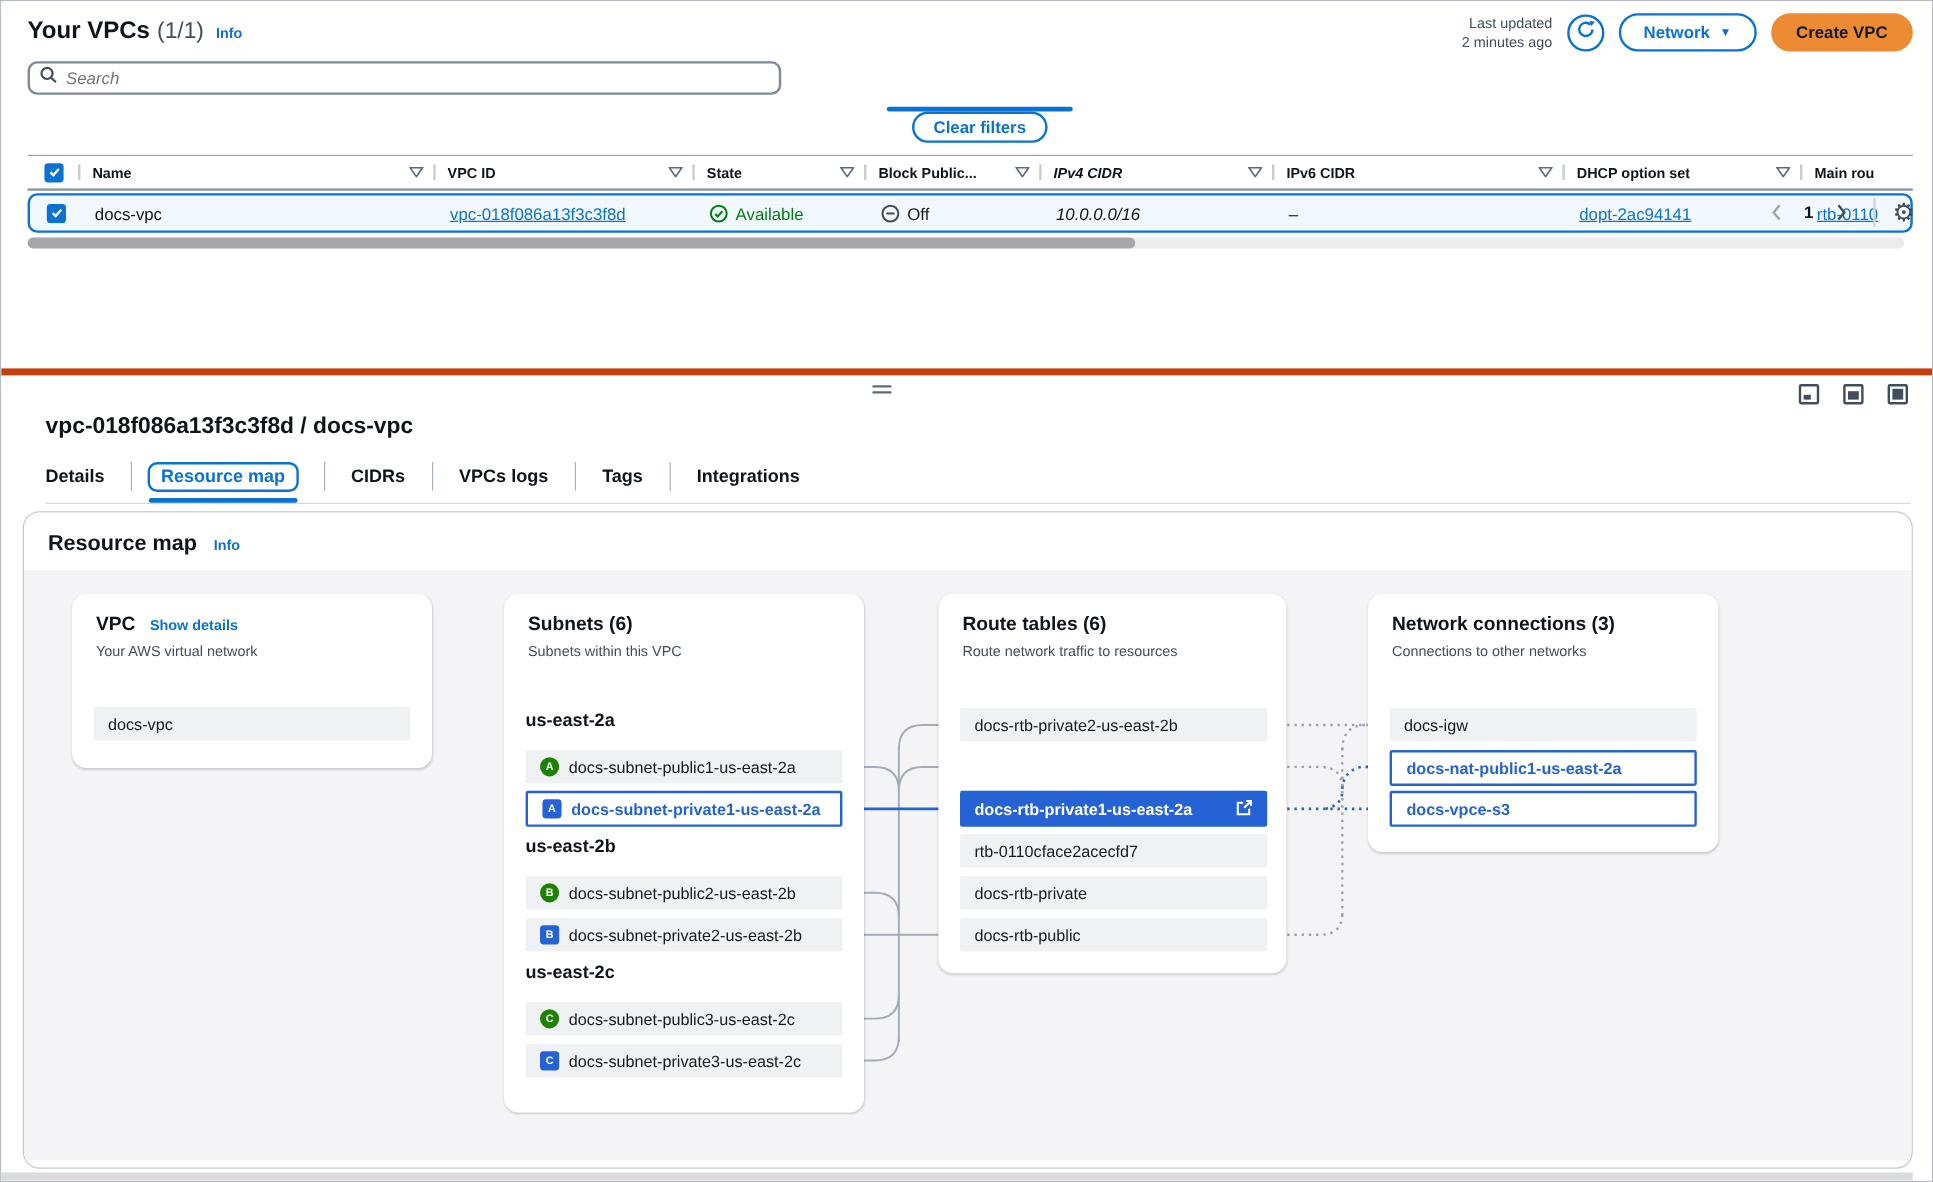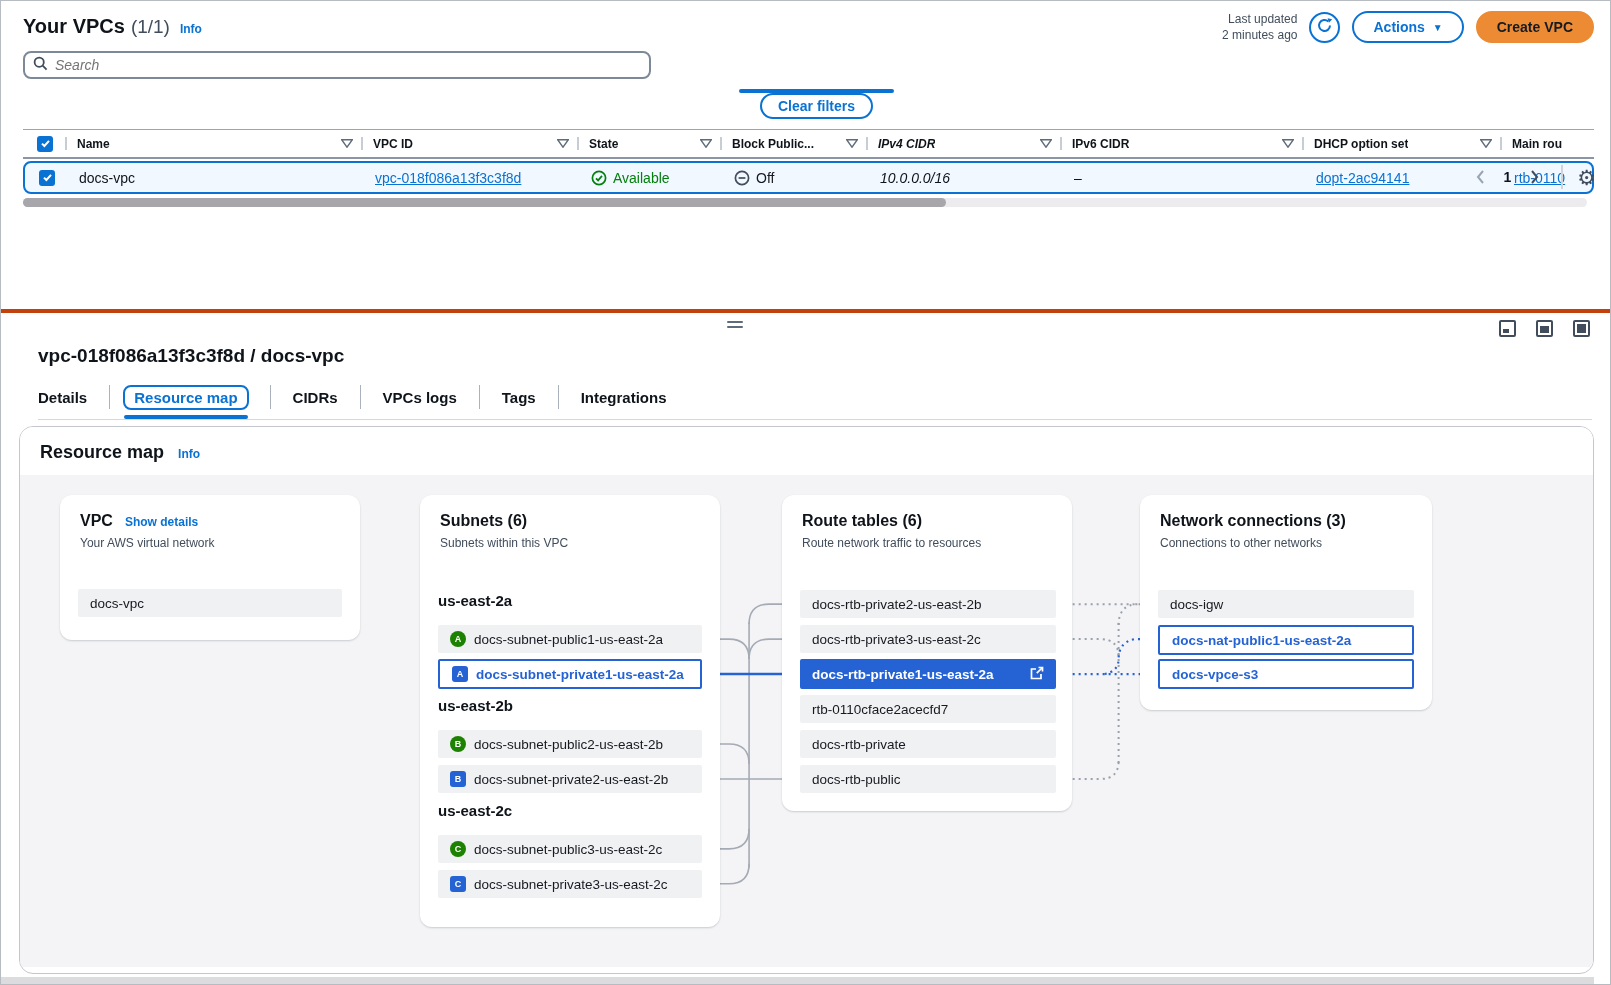--- a/index.html
+++ b/index.html
@@ -1,20 +1,20 @@
 <!DOCTYPE html>
 <html><head>
 <meta charset="utf-8">
 <style>
   * { box-sizing: border-box; margin: 0; padding: 0; }
   html,body { width:1611px; height:985px; background:#fff; font-family:"Liberation Sans", sans-serif; color:#0f141a; }
   .frame { position:relative; width:1611px; height:985px; border:1px solid #b7bcc2; background:#fff; overflow:hidden; }
 
   
-  .top-panel { position:relative; height:312px; border-bottom:4px solid #c2410c; background:#fff; }
+  .top-panel { position:relative; height:312px; border-bottom:6px solid #c2410c; background:#fff; }
   .header-row { display:flex; align-items:flex-start; justify-content:space-between; padding:10px 16px 0 22px; }
   .title-wrap { display:flex; align-items:baseline; gap:6px; padding-top:4px; }
   .page-title { font-size:20px; font-weight:bold; }
   .page-count { font-size:19px; font-weight:normal; color:#414d5c; }
   .info-link { font-size:12px; font-weight:bold; color:#0972d3; cursor:pointer; margin-left:4px; }
   .header-actions { display:flex; align-items:center; gap:12px; }
   .last-updated { text-align:right; font-size:12px; color:#414d5c; line-height:1.35; }
   .refresh-btn { width:31px; height:31px; border:2px solid #0972d3; border-radius:50%; background:#fff; display:flex; align-items:center; justify-content:center; cursor:pointer; }
   .btn { border-radius:17px; font-size:14px; font-weight:bold; padding:6px 19px; cursor:pointer; display:flex; align-items:center; gap:8px; }
   .btn-secondary { background:#fff; border:2px solid #0972d3; color:#0972d3; }
@@ -117,21 +117,21 @@
         </div>
         <div class="refresh-btn">
           <span>
             <svg width="17" height="17" viewBox="0 0 17 17">
                 <path d="M14,8.5 a5.5,5.5 0 1 1 -1.7,-4" fill="none" stroke="#0972d3" stroke-width="2"></path>
                 <polygon points="11.6,1.2 16.2,2.2 12.9,5.8" fill="#0972d3"></polygon>
               </svg>
           </span>
         </div>
         <button class="btn btn-secondary">
-          <span>Actions</span>
+          <span>Network</span>
           <span class="caret-down">▼</span>
         </button>
         <button class="btn btn-primary">Create VPC</button>
       </div>
     </div>
 
     <div class="search-row">
       <div class="search-box">
         <span>
           <svg width="15" height="15" viewBox="0 0 15 15">
@@ -401,23 +401,20 @@
           <div class="cc-head">
             <div class="cc-title">
                 <span>Route tables (6)</span>
               </div>
             <div class="cc-sub">Route network traffic to resources</div>
           </div>
         </div>
         <div class="map-item" style="left:780px; top:115px; width:256px;">
             <span>docs-rtb-private2-us-east-2b</span>
           </div>
-        <div class="map-item" style="left:780px; top:150px; width:256px;">
-            <span>docs-rtb-private3-us-east-2c</span>
-          </div>
         <div class="map-item sel-fill" style="left:780px; top:184px; width:256px;">
           <span>docs-rtb-private1-us-east-2a</span>
           <span class="spacer"></span>
           <span>
             <svg width="14" height="14" viewBox="0 0 14 14">
                 <path d="M11,8 v4.5 H1.5 V3 H6" fill="none" stroke="#fff" stroke-width="1.7"></path>
                 <path d="M8.5,1.5 H12.5 V5.5" fill="none" stroke="#fff" stroke-width="1.7"></path>
                 <line x1="12.5" y1="1.5" x2="6.8" y2="7.2" stroke="#fff" stroke-width="1.7"></line>
               </svg>
           </span>

